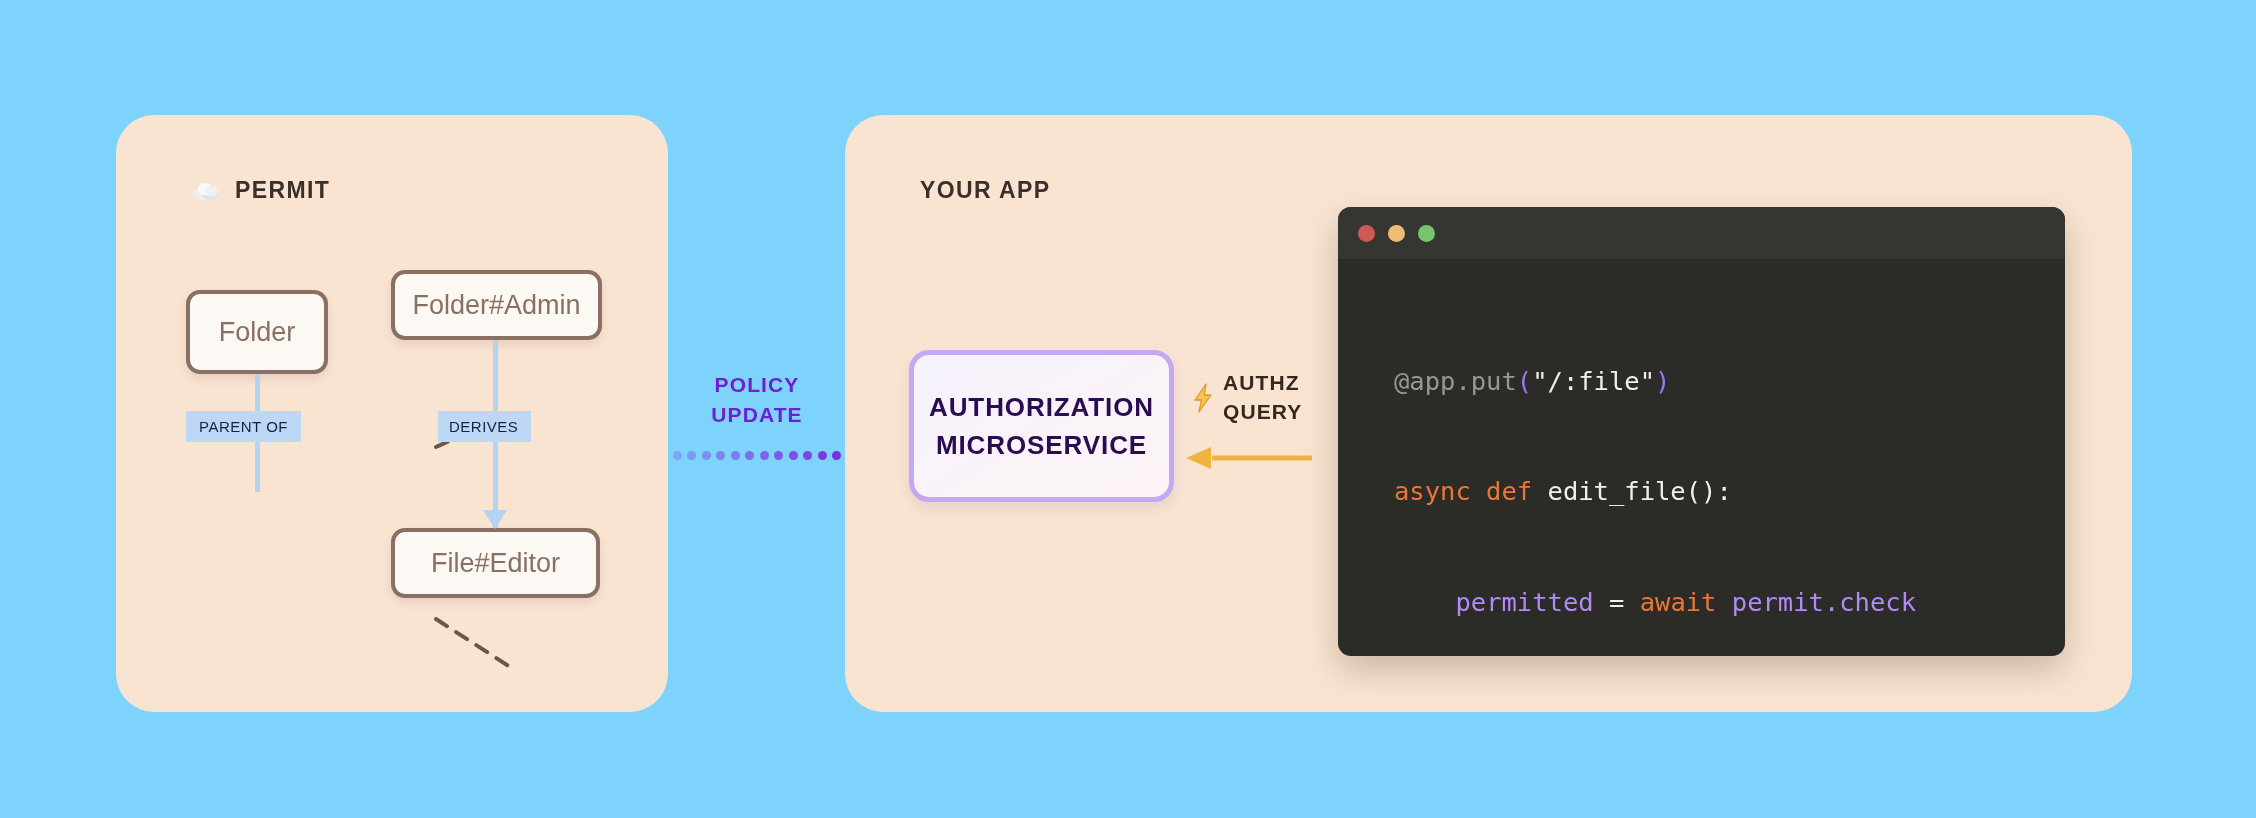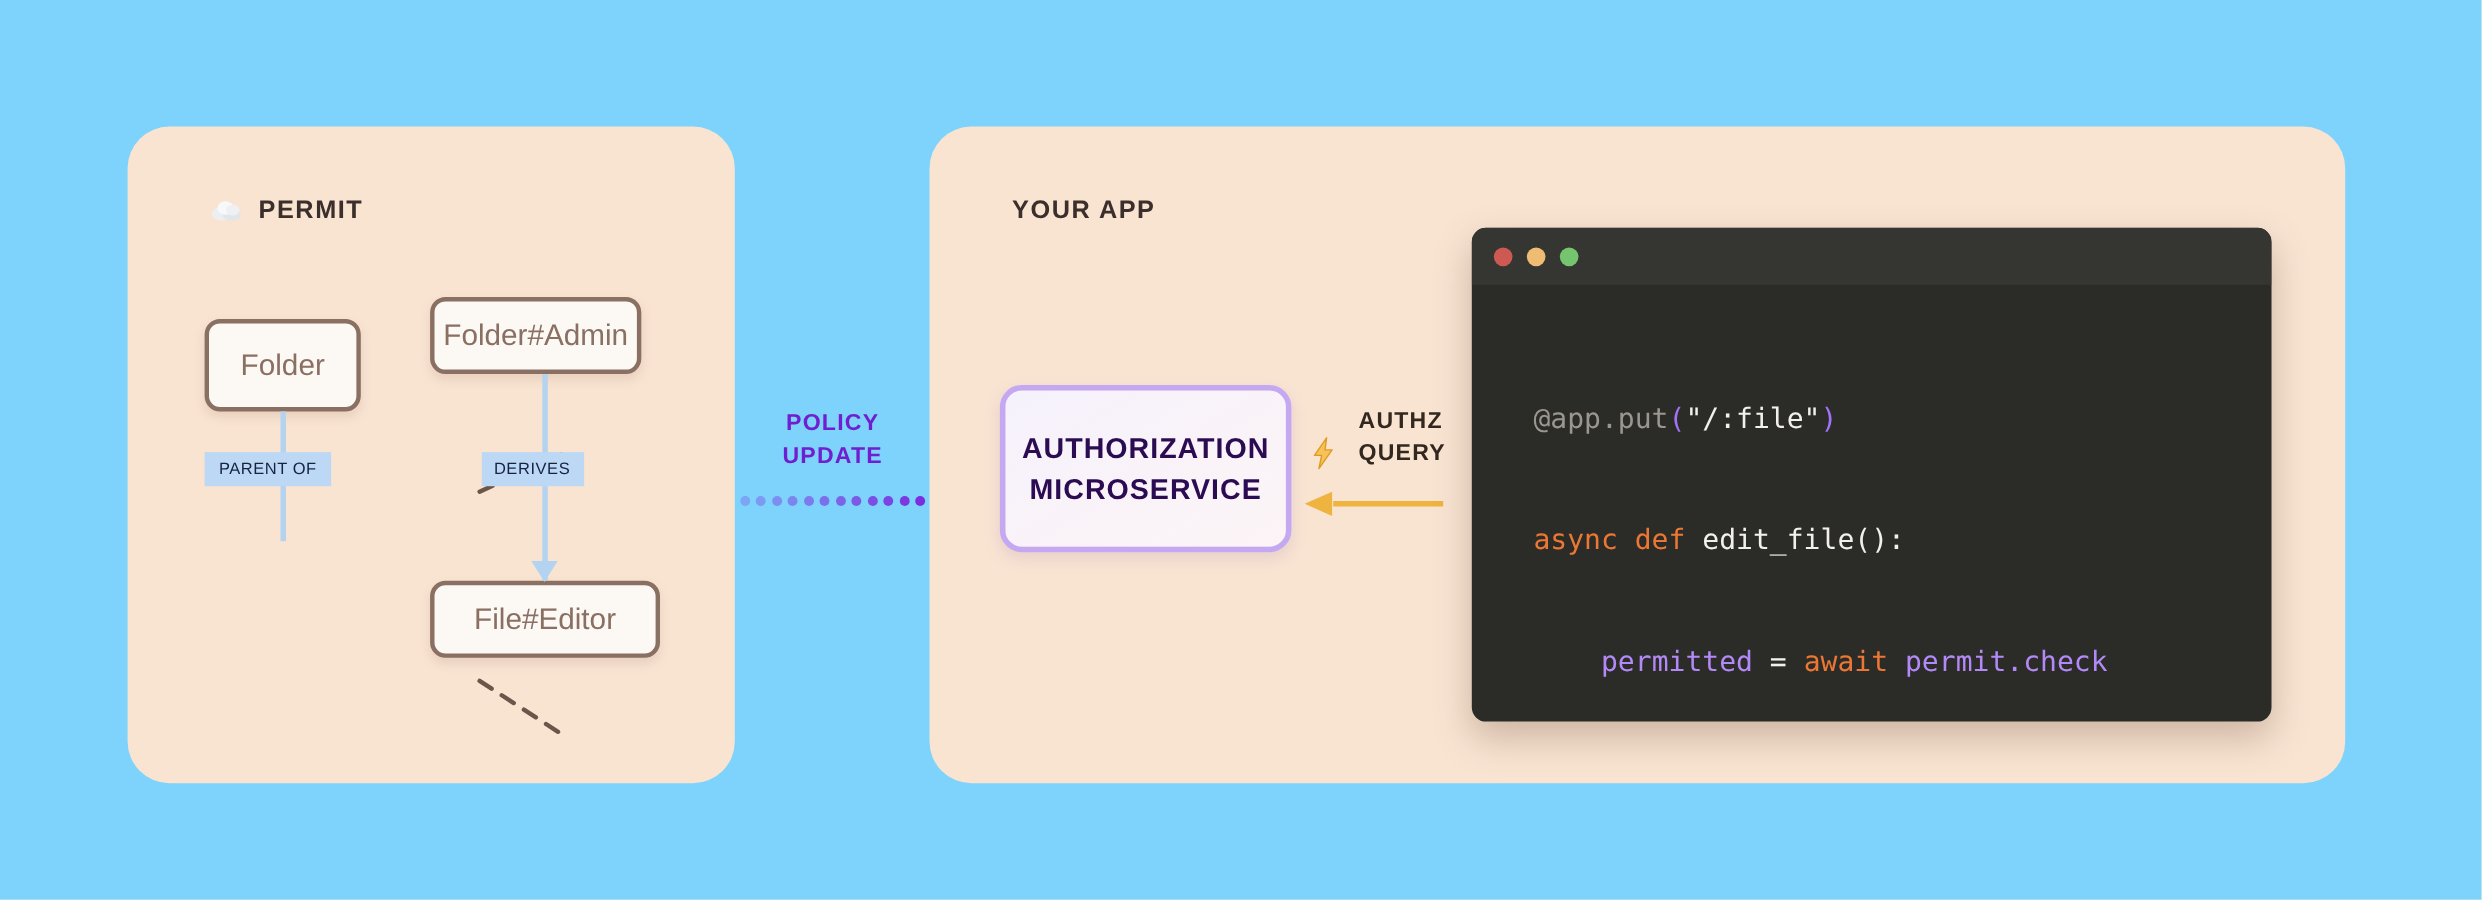--- a/index.html
+++ b/index.html
@@ -53,21 +53,21 @@
     border-radius: 14px;
     display: flex;
     align-items: center;
     justify-content: center;
     color: #8a6f63;
     font-size: 27px;
     box-shadow: 0 5px 10px rgba(140,105,85,0.16);
     white-space: nowrap;
   }
   #node-folder       { left: 186px; top: 290px; width: 142px; height: 84px; }
-  #node-folder-admin { left: 391px; top: 270px; width: 192px; height: 70px; }
+  #node-folder-admin { left: 391px; top: 270px; width: 211px; height: 70px; }
   #node-file         { left: 186px; top: 490px; width: 142px; height: 84px; }
   #node-file-editor  { left: 391px; top: 528px; width: 209px; height: 70px; justify-content: center; }
 
   
   .blue-line {
     position: absolute;
     width: 5px;
     background: #b4d3f0;
   }
   #line-parent  { left: 255px; top: 374px; height: 118px; }
@@ -155,22 +155,22 @@
   }
 
   
   #authz-query-group {
     position: absolute;
     left: 1192px;
     top: 368px;
   }
   #authz-query-head {
     display: flex;
-    align-items: flex-end;
-    gap: 21px;
+    align-items: center;
+    gap: 9px;
   }
   .bolt-icon { width: 22px; height: 30px; display: block; margin-top: 2px; }
   .authz-query-text {
     font-size: 21px;
     font-weight: bold;
     letter-spacing: 1.1px;
     color: #33281f;
     line-height: 1.4;
     white-space: nowrap;
   }

